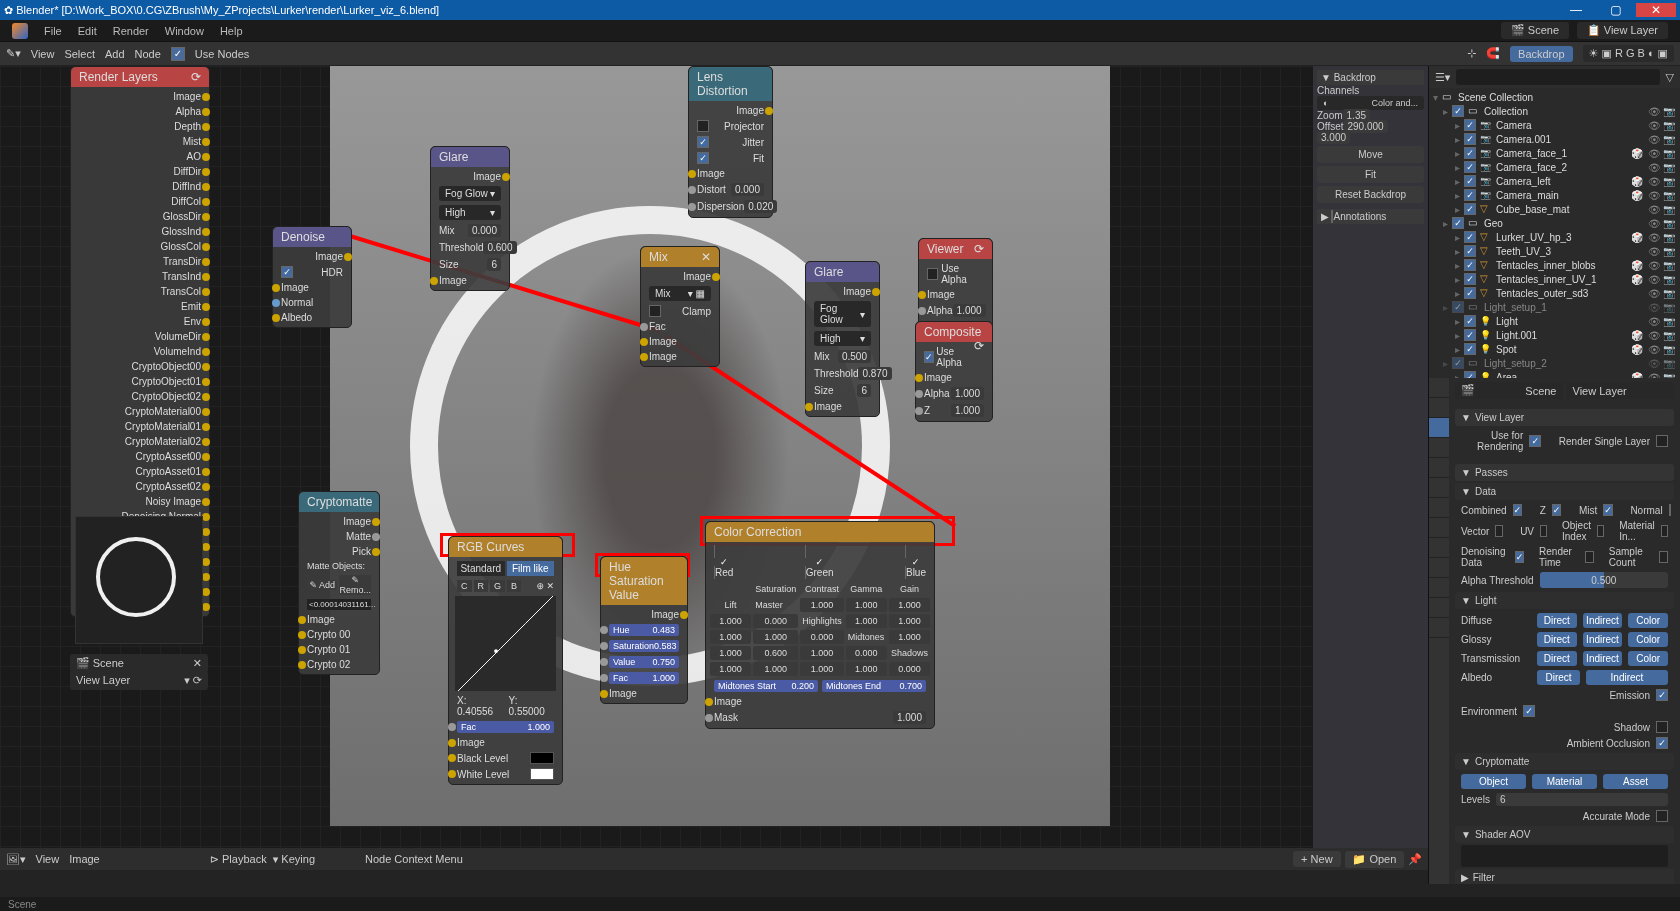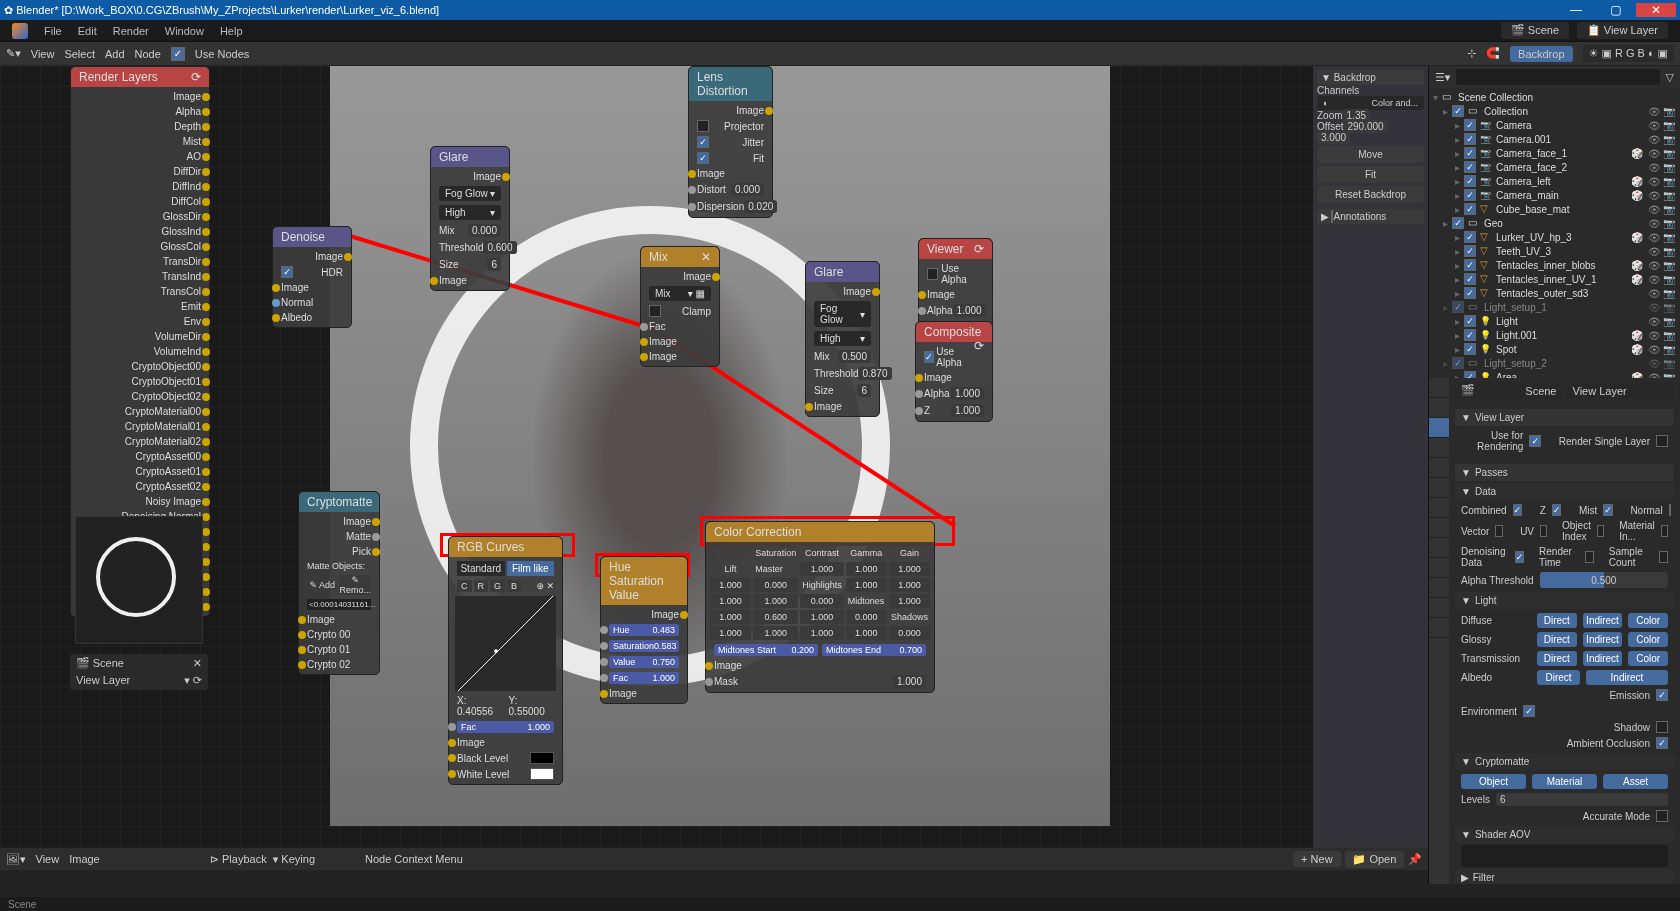--- a/index.html
+++ b/index.html
@@ -605,20 +605,25 @@
       <div class="row">
             <span class="sock in yellow"></span>
             <span>Image</span>
           </div>
     </div>
   </div>
 
   <div class="node" style="left:705px;top:455px;width:230px">
     <div class="hdr orange">Color Correction</div>
     <div class="body">
+      <div class="row" style="gap:12px">
+        <span><span class="cb on"></span> <span>Red</span></span>
+        <span><span class="cb on"></span> <span>Green</span></span>
+        <span><span class="cb on"></span> <span>Blue</span></span>
+      </div>
       <div class="grid4" style="margin:2px 0" id="cc-grid">
             <div class="hcell"></div>
             <div class="hcell">Saturation</div>
             <div class="hcell">Contrast</div>
             <div class="hcell">Gamma</div>
             <div class="hcell">Gain</div>
             <div class="hcell">Lift</div>
             <div class="hcell" style="text-align:left">Master</div>
             <div class="cell">1.000</div>
             <div class="cell">1.000</div>

